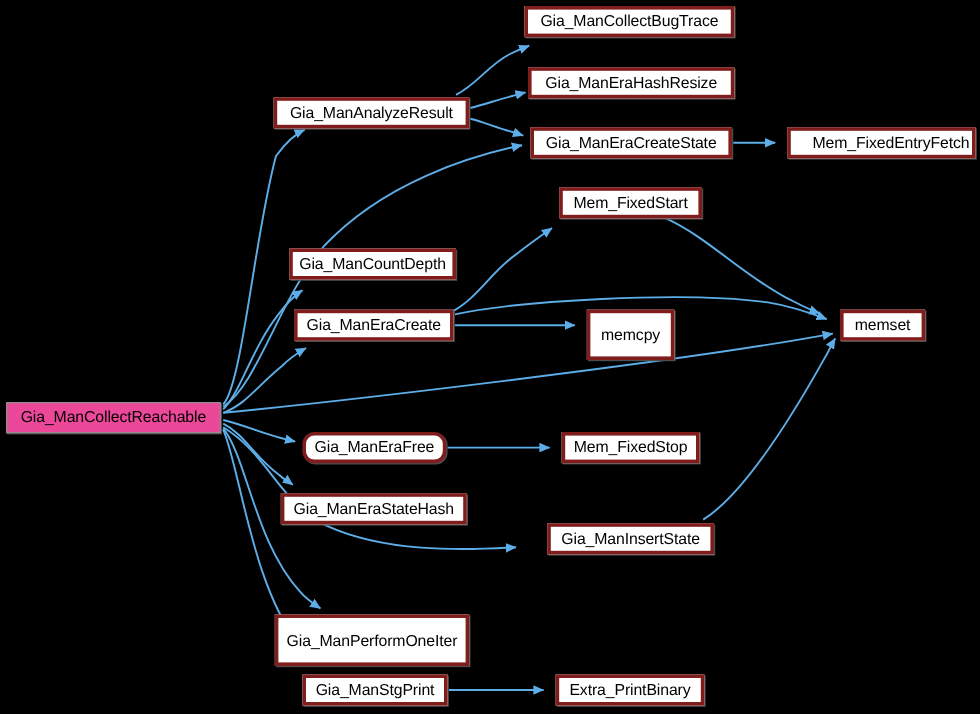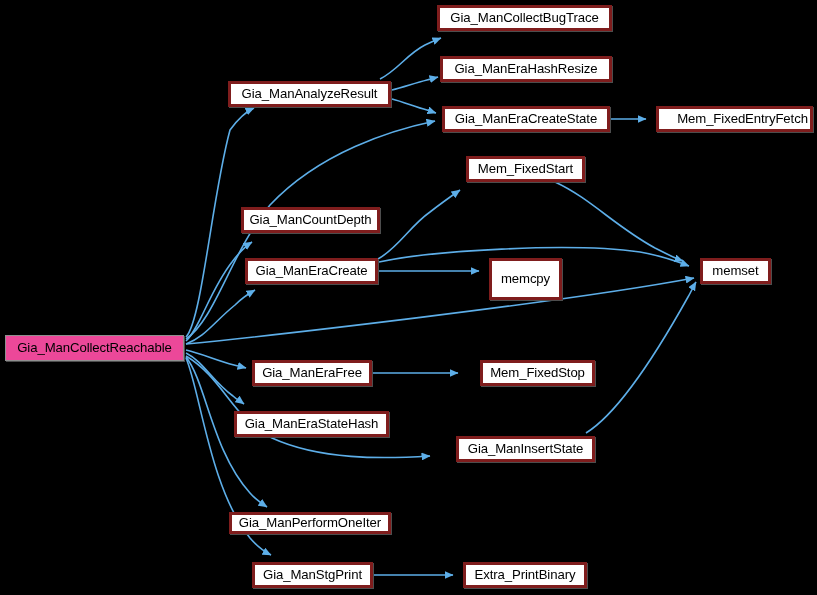--- a/index.html
+++ b/index.html
@@ -106,33 +106,33 @@
       </div>
       <div class="node" style="left: 245px; top: 258px; width: 133px; height: 26px;">
         <span>Gia_ManEraCreate</span>
       </div>
       <div class="node" style="left: 489px; top: 258px; width: 73px; height: 42px;">
         <span>memcpy</span>
       </div>
       <div class="node" style="left: 700px; top: 258px; width: 71px; height: 26px;">
         <span>memset</span>
       </div>
-      <div class="node" style="left: 252px; top: 360px; width: 120px; height: 26px;">
+      <div class="node" style="left: 252px; top: 360px; width: 120px; height: 26px; border-radius: 10px;">
         <span>Gia_ManEraFree</span>
       </div>
-      <div class="node" style="left: 468px; top: 360px; width: 115px; height: 26px; margin-left: 12px;">
+      <div class="node" style="left: 468px; top: 360px; width: 115px; height: 26px;">
         <span>Mem_FixedStop</span>
       </div>
       <div class="node" style="left: 234px; top: 411px; width: 155px; height: 26px;">
         <span>Gia_ManEraStateHash</span>
       </div>
       <div class="node" style="left: 456px; top: 436px; width: 139px; height: 26px;">
         <span>Gia_ManInsertState</span>
       </div>
-      <div class="node" style="left: 229px; top: 512px; width: 162px; height: 22px;">
+      <div class="node" style="left: 229px; top: 512px; width: 162px; height: 43px;">
         <span>Gia_ManPerformOneIter</span>
       </div>
       <div class="node" style="left: 252px; top: 562px; width: 121px; height: 26px;">
         <span>Gia_ManStgPrint</span>
       </div>
       <div class="node" style="left: 463px; top: 562px; width: 124px; height: 26px;">
         <span>Extra_PrintBinary</span>
       </div>
     </div>
 

